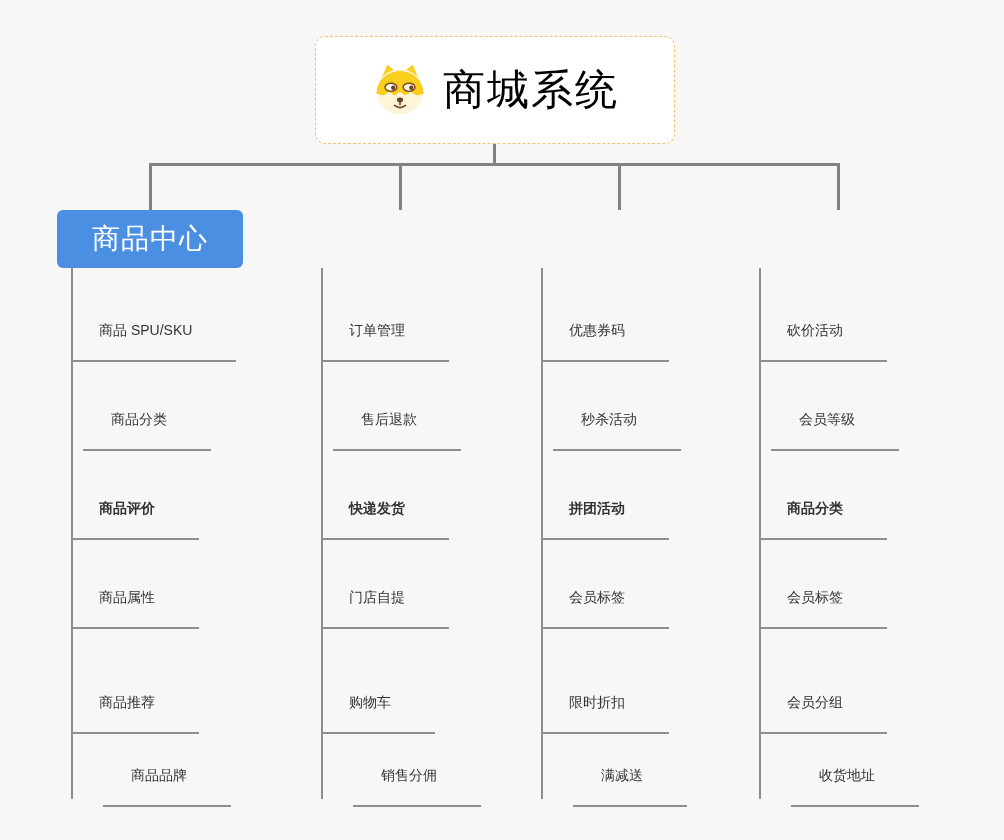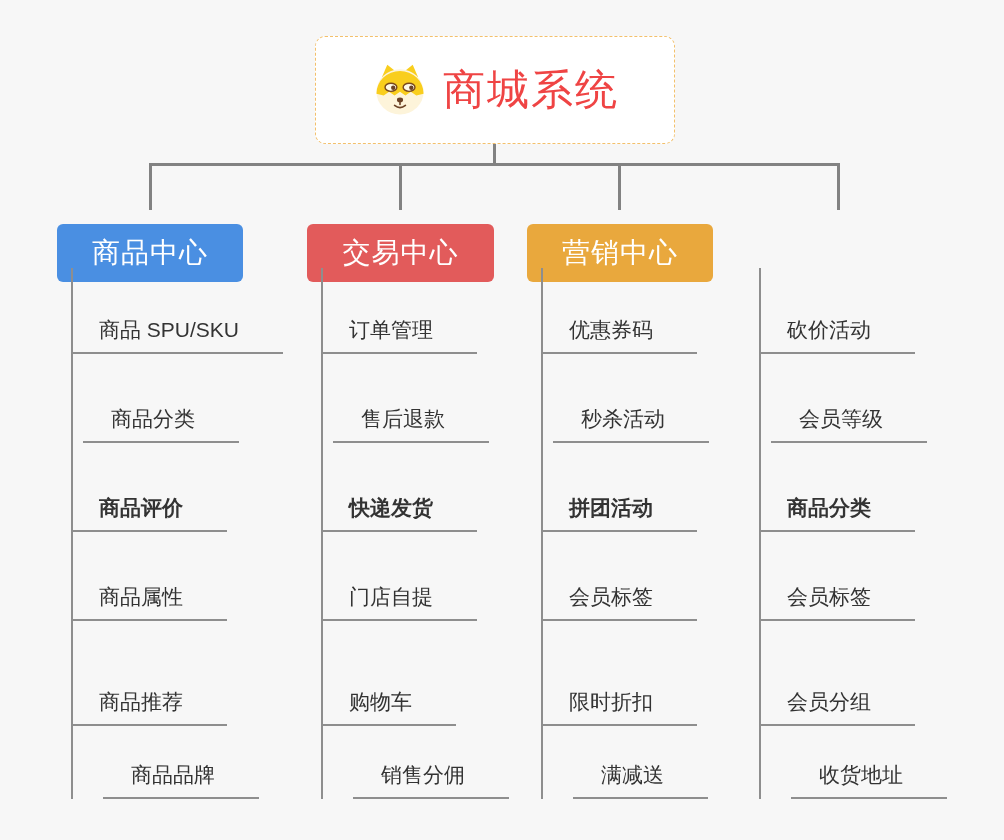--- a/index.html
+++ b/index.html
@@ -37,43 +37,42 @@
   .drop-3 { left:618px; }
   .drop-4 { left:837px; }
 
   
   .branch-box {
     position:absolute; top:210px; height:58px; width:186px;
     border-radius:6px;
     display:flex; align-items:center; justify-content:center;
     color:#ffffff; font-size:28px; letter-spacing:1px;
     cursor:pointer;
-    margin-top:14px;
   }
   .branch-box-1 { left:57px; }
   .branch-box-2 { left:307px; width:187px; }
   .branch-box-3 { left:527px; }
   .branch-box-4 { left:745px; width:187px; }
 
   
   .leaf-col { position:absolute; top:268px; width:240px; }
   .leaf-col-1 { left:71px; }
   .leaf-col-2 { left:321px; }
   .leaf-col-3 { left:541px; }
   .leaf-col-4 { left:759px; }
   .leaf-col::before {
     content:""; position:absolute; left:0; top:0;
     width:2px; height:531px; background:#8e8e8e;
   }
   .leaf {
     position:absolute; left:0;
     width:max-content;
-    padding:0 44px 9px 28px;
+    padding:0 44px 17px 28px;
     border-bottom:2px solid #8e8e8e;
-    font-size:21px; line-height:26px; color:#333333;
+    font-size:14px; line-height:26px; color:#333333;
     white-space:nowrap;
     cursor:pointer;
   }
   .leaf:nth-of-type(1) { top:49px; }
   .leaf:nth-of-type(2) { top:138px;margin-left:12px; }
   .leaf:nth-of-type(3) { top:227px;font-weight:bold; }
   .leaf:nth-of-type(4) { top:316px; }
   .leaf:nth-of-type(5) { top:421px; }
   .leaf:nth-of-type(6) { top:494px;margin-left:32px; }
 </style>
@@ -96,33 +95,31 @@
         <ellipse cx="22" cy="27" rx="6.5" ry="4.5" fill="#fffbe8" stroke="#7a4a1e" stroke-width="1.6"></ellipse>
         <ellipse cx="42" cy="27" rx="6.5" ry="4.5" fill="#fffbe8" stroke="#7a4a1e" stroke-width="1.6"></ellipse>
         <circle cx="24.5" cy="27.5" r="2.4" fill="#6b4226"></circle>
         <circle cx="44.5" cy="27.5" r="2.4" fill="#6b4226"></circle>
 
         <ellipse cx="32" cy="41" rx="3.4" ry="2.6" fill="#6b4226"></ellipse>
 
         <path d="M32 43 v3 M26 47 q6 5 12 0" fill="none" stroke="#6b4226" stroke-width="1.8" stroke-linecap="round"></path>
       </svg>
     </span>
-    <span class="root-title" style="color: #ef4444;">商城系统</span>
+    <span class="root-title" style="color: #000000;">商城系统</span>
   </div>
 
   <div class="line root-stem"></div>
   <div class="line rail"></div>
   <div class="line drop drop-1"></div>
   <div class="line drop drop-2"></div>
   <div class="line drop drop-3"></div>
   <div class="line drop drop-4"></div>
 
   <div class="branch-box branch-box-1" style="background-color: rgb(74, 143, 226);">商品中心</div>
-  <div class="branch-box branch-box-2" style="background-color: rgb(226, 91, 91);">交易中心</div>
-  <div class="branch-box branch-box-3" style="background-color: rgb(233, 168, 61);">营销中心</div>
 
   <div class="leaf-col leaf-col-1">
     <div class="leaf">商品 SPU/SKU</div>
     <div class="leaf">商品分类</div>
     <div class="leaf">商品评价</div>
     <div class="leaf">商品属性</div>
     <div class="leaf">商品推荐</div>
     <div class="leaf">商品品牌</div>
   </div>
 

